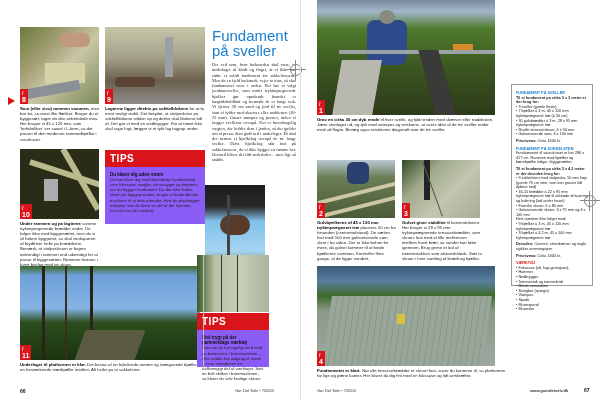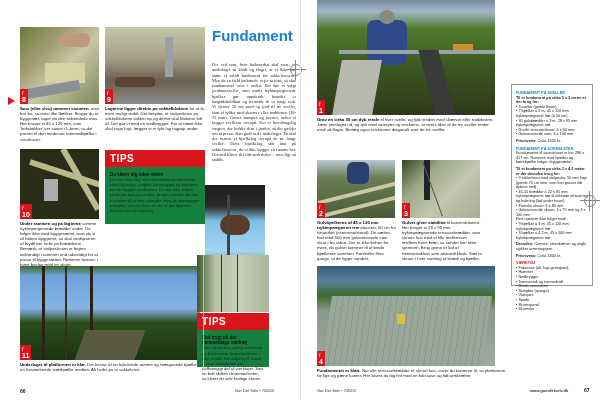--- a/index.html
+++ b/index.html
@@ -3,25 +3,25 @@
 <meta charset="utf-8">
 <style>
   html,body{margin:0;padding:0;}
   body{width:600px;height:400px;background:#ffffff;position:relative;overflow:hidden;font-family:"Liberation Sans",sans-serif;color:#111;}
   .abs{position:absolute;}
   .photo{position:absolute;overflow:hidden;}
   .num{position:absolute;left:0;bottom:0;background:#d9141a;color:#fff;font-weight:bold;font-size:7px;line-height:1;padding:2px 2px 1px 2px;font-family:"Liberation Sans",sans-serif;}
   .num .slash{display:block;font-size:5px;line-height:5px;}
   .caption{position:absolute;font-size:4.3px;line-height:5.1px;color:#222;}
   .caption b{color:#000;}
-  .tips{position:absolute;background:#15803d;}
+  .tips{position:absolute;background:#8b5cf6;}
   .tips .hdr{background:#d9141a;color:#fff;font-weight:bold;font-size:10px;padding:3px 5px;letter-spacing:0.5px;}
   .tips .tt{font-size:4.5px;font-weight:bold;padding:5px 5px 0 5px;line-height:5.2px;}
   .tips .tb{font-size:4.2px;padding:0 5px;line-height:5.1px;color:#222;}
-  .title{position:absolute;color:#1a7fcf;font-weight:bold;font-size:15px;line-height:15px;}
+  .title{position:absolute;color:#1a7fcf;font-weight:normal;font-size:15px;line-height:15px;}
   .body-text{position:absolute;font-family:"Liberation Serif",serif;font-size:4.4px;line-height:5.3px;color:#222;text-align:justify;}
   .folio{position:absolute;font-size:4px;color:#333;}
   .pgnum{position:absolute;font-size:5px;font-weight:bold;color:#111;}
   .side{position:absolute;left:511px;top:84px;width:80px;height:200px;border:1px solid #999;background:#fff;}
   .side .shdr{background:#555;color:#fff;font-size:8px;padding:3px 4px;}
   .side .sb{padding:3px 4px;font-size:3.8px;line-height:4.6px;color:#222;}
   .side .sec{color:#1a7fcf;font-weight:bold;margin-top:3px;}
   .side .red{color:#d9141a;font-weight:bold;margin-top:3px;}
   .side .bold{font-weight:bold;}
   .divider{position:absolute;width:1px;background:#bbb;}
@@ -68,20 +68,21 @@
   <div class="abs" style="left:22px;top:0;width:3px;height:94px;background:#2a2416;"></div>
   <div class="abs" style="left:45px;top:0;width:2px;height:94px;background:#3a2f1e;"></div>
   <div class="abs" style="left:70px;top:0;width:3px;height:94px;background:#2a2416;"></div>
   <div class="abs" style="left:60px;top:64px;width:60px;height:30px;background:#5a5a40;transform:skewX(-20deg);"></div>
   <div class="num"><span class="slash">/</span><span>11</span></div>
 </div>
 <div class="caption" style="left:20px;top:362px;width:190px;"><b>Underlaget til platformen er klar.</b><span> Det består af en fejlsikrede ramme og tværgående bjælker og en forstærkende tværbjælke imidten. Alt hviler på ni sokkelsten.</span></div>
 
 <div class="title" style="left:212px;top:28px;">
   <div>Fundament</div>
+  <div>på sveller</div>
 </div>
 <div class="body-text" style="left:212px;top:62px;width:84px;">Det ved som, hvor bæktræden skal være, er underlaget så klodt og flaget, at vi ikke kan støbe et solidt fundament for sokkelstenene. Men da en fjeld bæktræde vejer to tons, så skal fundamentet være i orden. Her har vi valgt jernbanesveller, som under trykimpregnerede bjælker gør opstående boardet er langtidsholdbart og fremstår de er lange nok. Vi fjerner 30 cm sand og jord til tre sveller, som vi fylder med skærver eller noddesten (16-22 mm). Gruset stampes og jævnes, inden vi lægger svellerne ovenpå. Det er hovedsagelig vægten, der holder dem i jorden, så det gælder om at presse dem godt ned i underlaget. På skal der tæmen et bjælkelag ovenpå de tre lange sveller. Dette bjælkelag står fast på sokkelstenene, da vi ikke bygger en ramme her. Dermed bliver det lidt anderledes – men lige så stabilt.</div>
 
 <div class="photo" style="left:205px;top:185px;width:60px;height:120px;background:linear-gradient(180deg,#1d1d1f 0%,#2a2a2a 18%,#7fc1e8 30%,#a6d3f2 55%,#3b6a2b 75%,#1f3b14 100%);">
   <div class="abs" style="left:15px;top:30px;width:30px;height:20px;background:#5a3b2a;border-radius:10px;"></div>
   <div class="abs" style="left:22px;top:10px;width:3px;height:70px;background:#444;"></div>
 </div>
 
 <div class="photo" style="left:197px;top:255px;width:72px;height:57px;background:linear-gradient(90deg,#3a5a28 0%,#b7c2a6 25%,#c7cfb8 60%,#a8b39a 100%);">
   <div class="abs" style="left:24px;top:0;width:1px;height:57px;background:#333;"></div>

